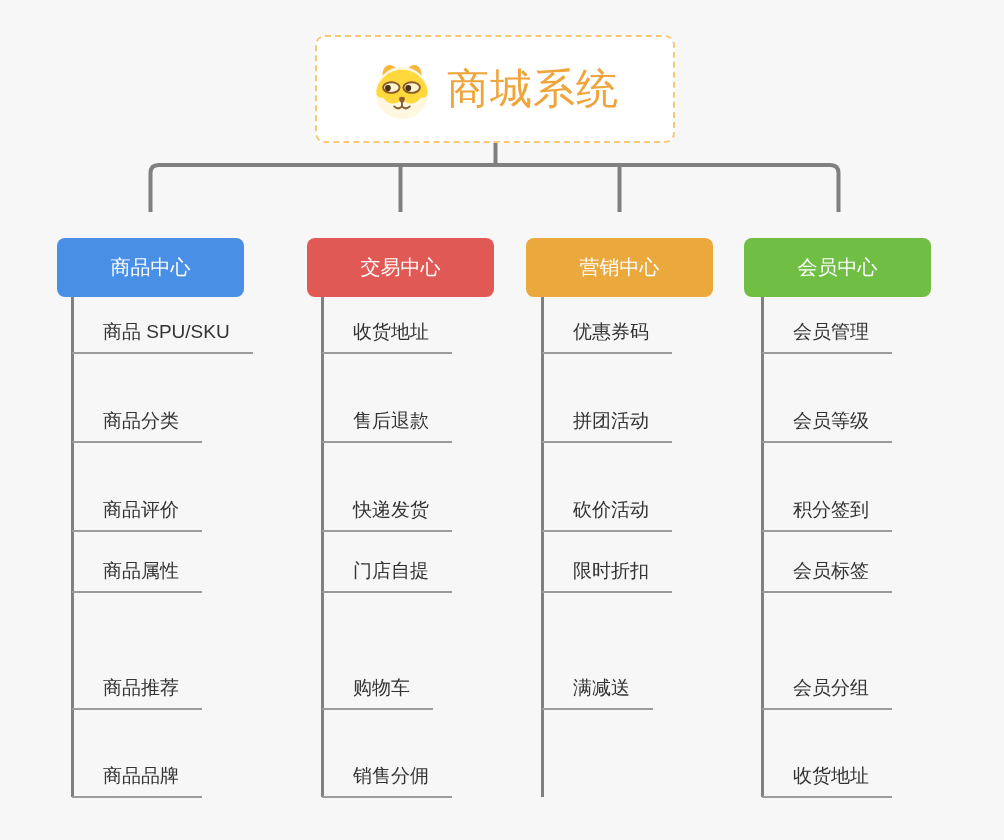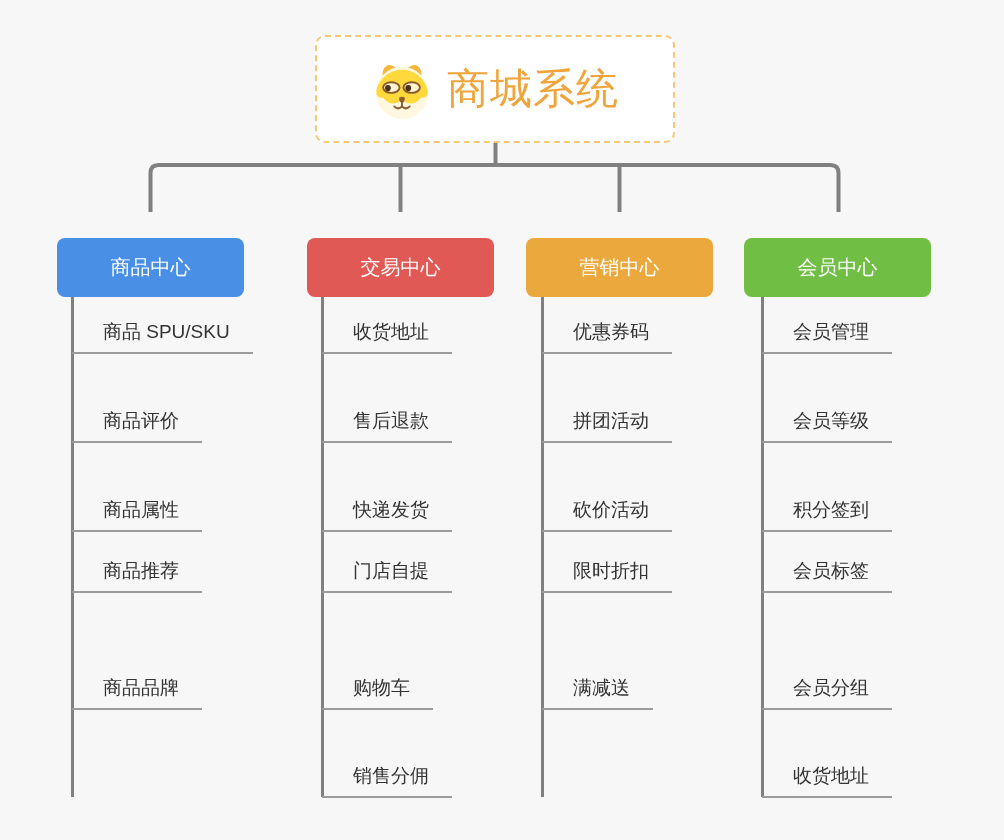--- a/index.html
+++ b/index.html
@@ -115,20 +115,21 @@
   </div>
   <div class="branch-header bh2" style="background: rgb(235, 169, 61);">
     <span>营销中心</span>
   </div>
   <div class="branch-header bh3" style="background: rgb(112, 190, 68);">
     <span>会员中心</span>
   </div>
 
   <div class="branch-items bi0">
     <div class="item">商品 SPU/SKU</div>
+    <div class="item">商品分类</div>
     <div class="item">商品评价</div>
     <div class="item">商品属性</div>
     <div class="item">商品推荐</div>
     <div class="item">商品品牌</div>
   </div>
   <div class="branch-items bi1">
     <div class="item">收货地址</div>
     <div class="item">售后退款</div>
     <div class="item">快递发货</div>
     <div class="item">门店自提</div>

